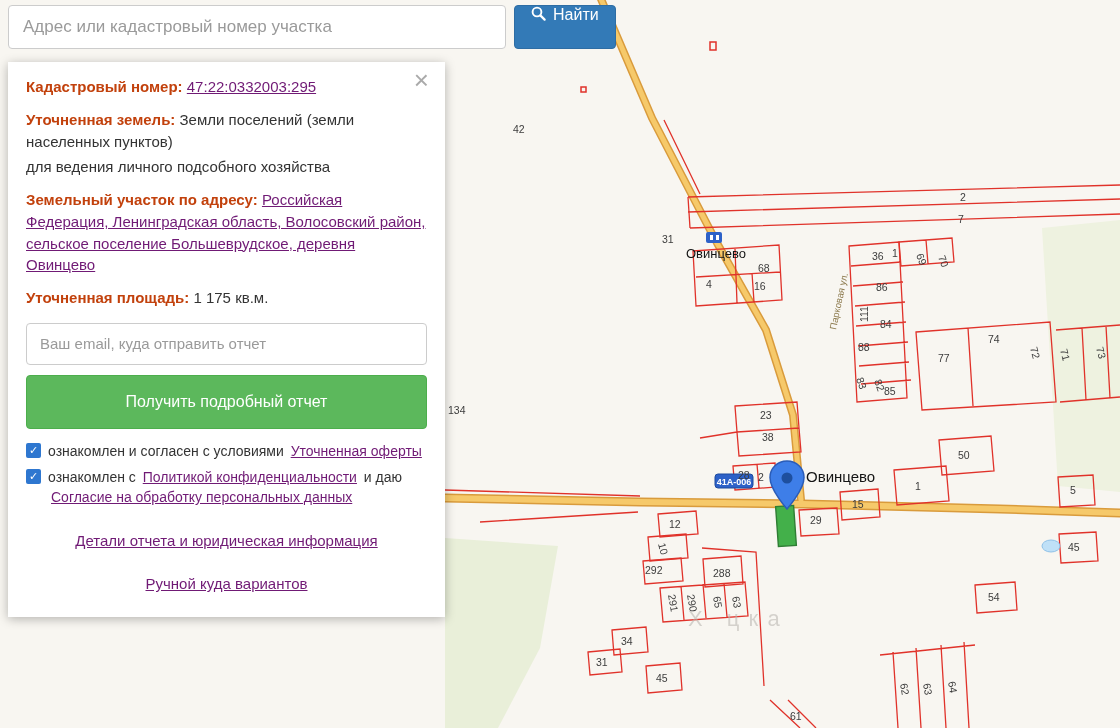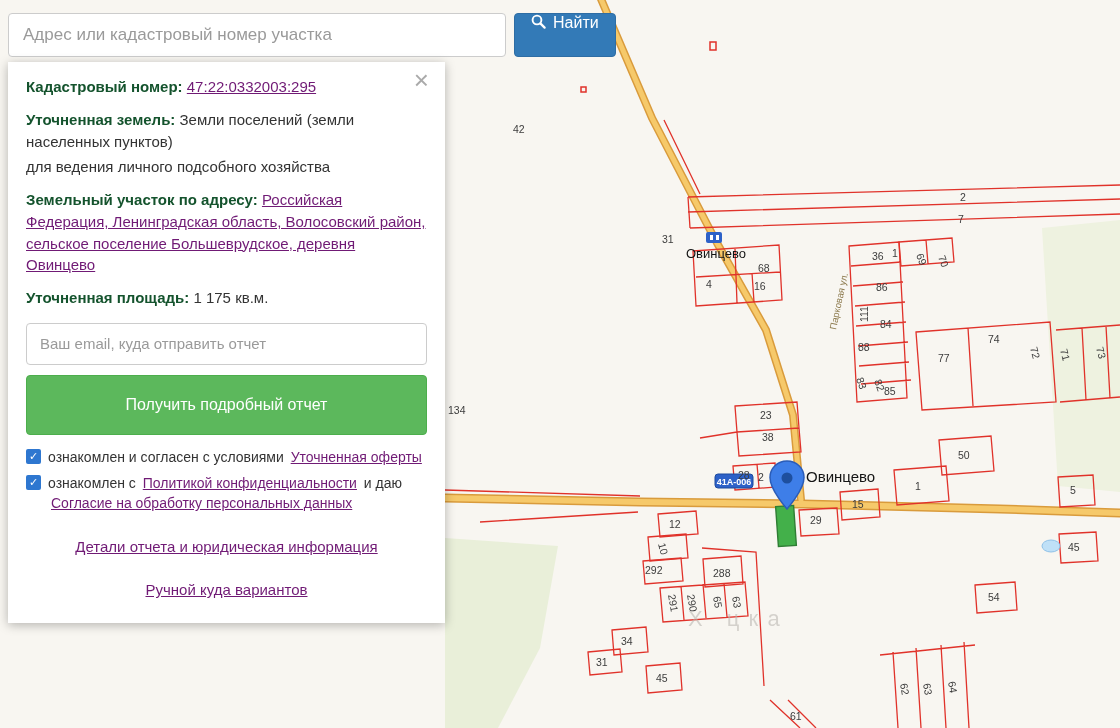--- a/index.html
+++ b/index.html
@@ -9,42 +9,42 @@
 
   
   .map-label{font-family:"Liberation Sans",sans-serif;font-size:10.5px;fill:#3c3c3c;}
   .place{font-size:13px;fill:#141414;}
   .big{font-size:15px;}
   .street{font-size:9.5px;fill:#8d7b4f;}
   .sign{font-size:9px;fill:#ffffff;font-weight:bold;text-anchor:middle;}
   .wm{font-size:22px;fill:#bdbab4;letter-spacing:9px;opacity:.6;}
 
   
-  .searchbar{position:absolute;left:8px;top:13px;display:flex;align-items:stretch;gap:8px;}
+  .searchbar{position:absolute;left:8px;top:5px;display:flex;align-items:stretch;gap:8px;}
   .search-input{width:468px;height:22px;padding:10px 14px;font-size:17px;border:1px solid #ccc;
     border-radius:4px;font-family:"Liberation Sans",sans-serif;color:#333;background:#fff;}
   .search-input::placeholder{color:#9a9a9a;}
   .search-btn{display:flex;align-items:flex-start;gap:7px;padding:0 16px;font-size:16px;color:#fff;
     background:#337ab7;border:1px solid #2e6da4;border-radius:4px;cursor:pointer;
     font-family:"Liberation Sans",sans-serif;}
 
   
   .panel{position:absolute;left:8px;top:62px;width:437px;background:#fff;
     box-shadow:0 2px 10px rgba(0,0,0,.28);padding:14px 18px 16px 18px;box-sizing:border-box;
     font-size:15px;color:#333;line-height:1.45;}
   .panel .close{position:absolute;right:10px;top:4px;border:0;background:none;font-size:26px;
     color:#aaa;cursor:pointer;line-height:1;font-family:"Liberation Sans",sans-serif;}
   .panel p{margin:0 0 11px 0;}
-  .panel b{color:#14532d;}
+  .panel b{color:#c2410c;}
   .panel a{color:#701a75;text-decoration:underline;cursor:pointer;}
   .panel .email{display:block;width:100%;box-sizing:border-box;height:42px;padding:0 13px;
     margin:14px 0 10px 0;font-size:15px;border:1px solid #ccc;border-radius:4px;
     font-family:"Liberation Sans",sans-serif;color:#333;}
   .panel .email::placeholder{color:#9a9a9a;}
-  .panel .report{display:block;width:100%;height:60px;background:#5cb85c;border:1px solid #4cae4c;
+  .panel .report{display:block;width:100%;height:54px;background:#5cb85c;border:1px solid #4cae4c;
     border-radius:4px;color:#fff;font-size:16px;cursor:pointer;margin:0 0 12px 0;
     font-family:"Liberation Sans",sans-serif;}
   .cb{display:flex;align-items:flex-start;font-size:14px;margin:0 0 6px 0;color:#333;cursor:pointer;}
   .cb .box{flex:none;width:15px;height:15px;margin:2px 7px 0 0;background:#2e77d0;border-radius:2px;
     color:#fff;font-size:11px;line-height:15px;text-align:center;}
   .cb a{margin:0 3px;}
   .centerlink{text-align:center;margin-top:22px !important;}
   .centerlink a{font-size:15px;}
 </style>
 </head>

